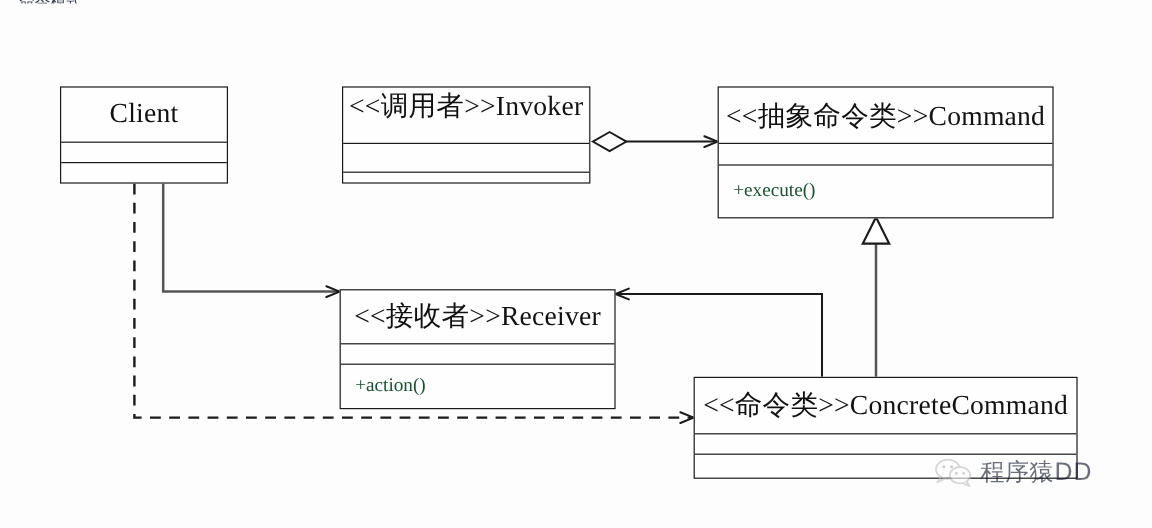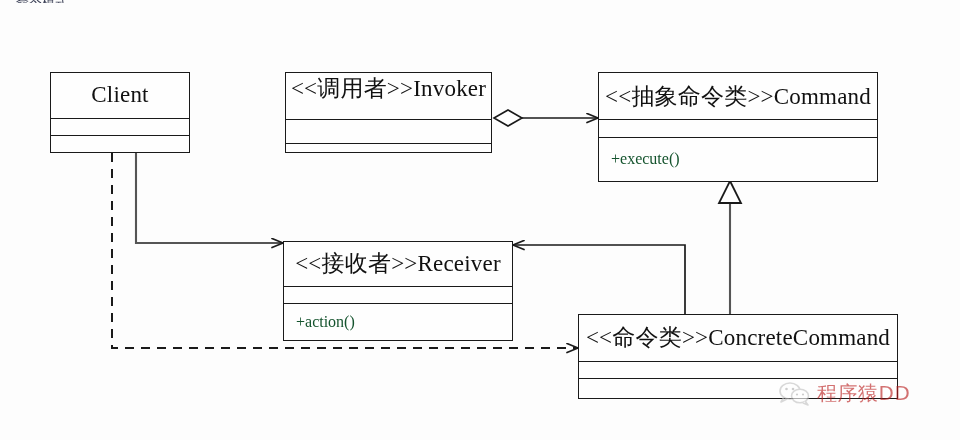--- a/index.html
+++ b/index.html
@@ -91,21 +91,21 @@
     display: flex;
     align-items: center;
     gap: 5px;
     z-index: 6;
     opacity: 0.62;
     pointer-events: none;
   }
   #watermark .wm-text {
     font-family: "DejaVu Sans", sans-serif;
     font-size: 20px;
-    color: #b91c1c;
+    color: #0f172a;
     letter-spacing: 0.5px;
     white-space: nowrap;
   }
   
   #top-clip-strip {
     position: absolute;
     left: 16px;
     top: -7px;
     height: 10px;
     width: 62px;

